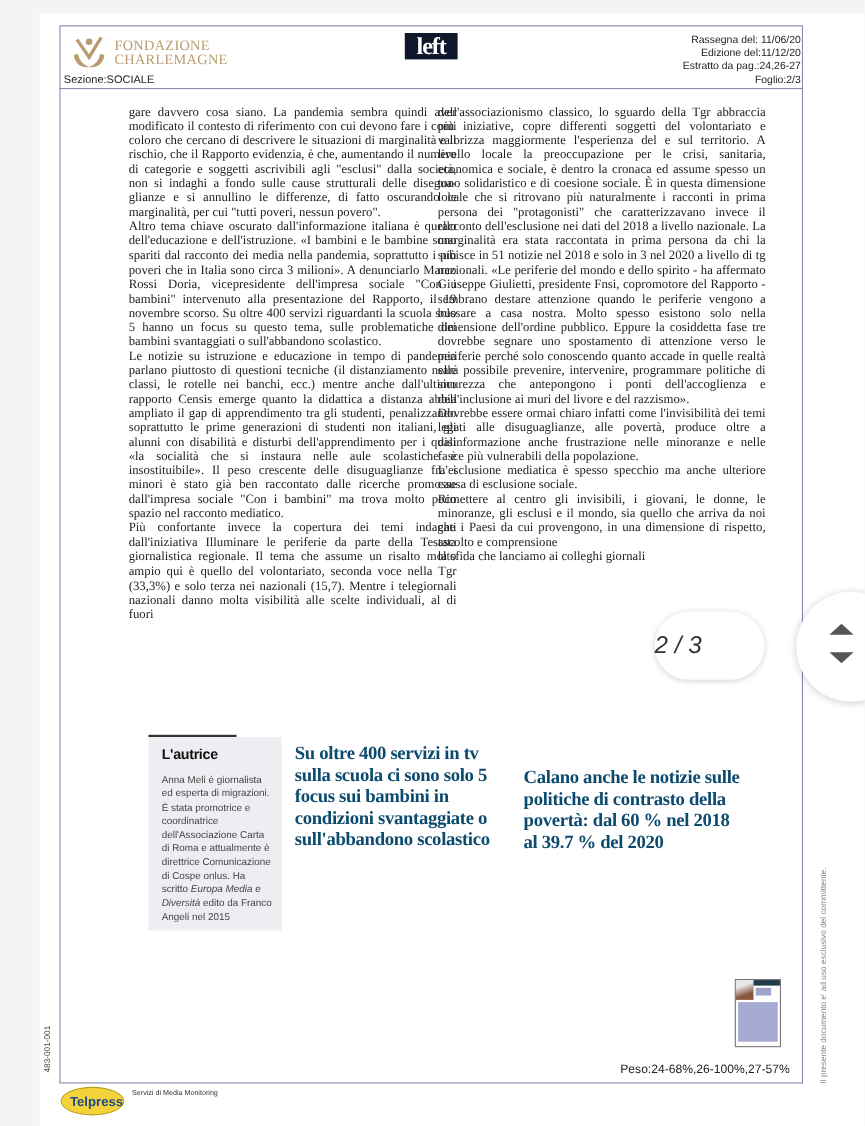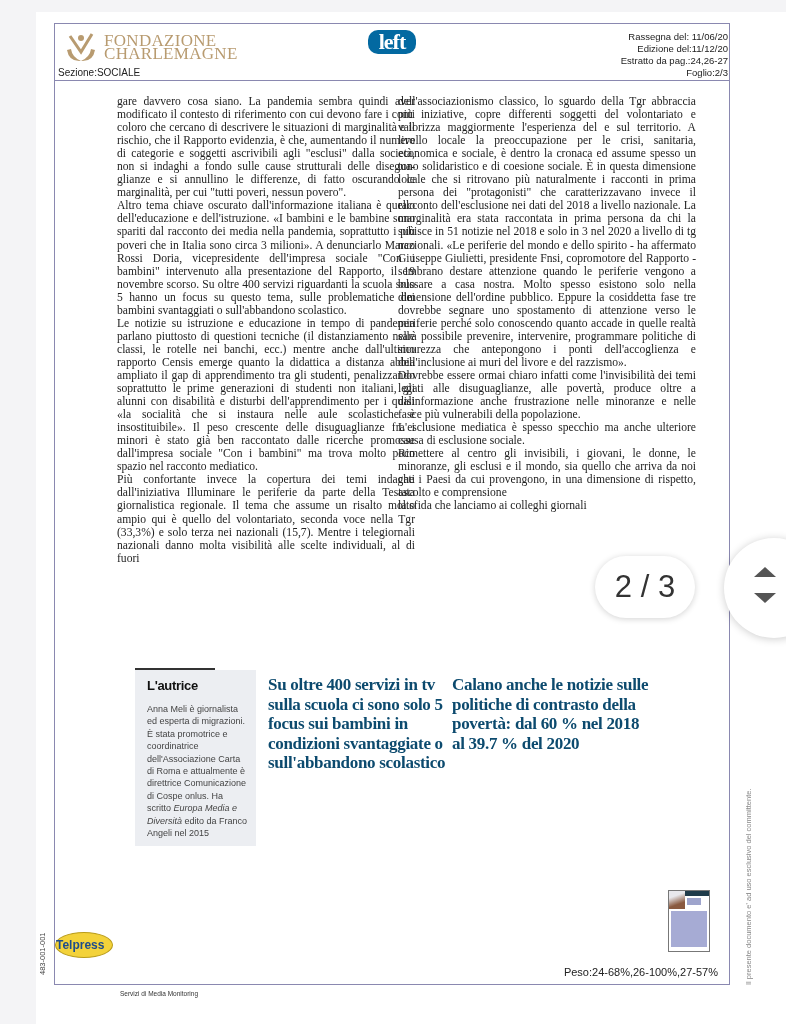--- a/index.html
+++ b/index.html
@@ -2,47 +2,47 @@
 <html><head>
 <meta charset="utf-8">
 <style>
   html, body { margin:0; padding:0; }
   body { width:786px; height:1024px; background:#f4f4f6; position:relative; overflow:hidden; font-family:"Liberation Sans", sans-serif; }
   .sheet { position:absolute; left:36px; top:12px; width:750px; height:1012px; background:#ffffff; }
   .frame { position:absolute; left:54px; top:23px; width:676px; height:962px; border:1px solid #8a88b0; box-sizing:border-box; }
   .hdr-line { position:absolute; left:54px; top:80px; width:676px; height:0; border-top:1px solid #8a88b0; }
   .logo { position:absolute; left:64px; top:30px; display:flex; align-items:center; }
   .logo svg { width:34px; height:34px; }
-  .logo-text { margin-left:6px; font-family:"Liberation Serif", serif; color:#b89b70; font-size:17px; line-height:13px; letter-spacing:0.3px; }
+  .logo-text { margin-left:6px; font-family:"Liberation Serif", serif; color:#b89b70; font-size:13px; line-height:13px; letter-spacing:0.3px; }
   .sezione { position:absolute; left:58px; top:67px; font-size:10px; color:#222; }
-  .left-logo { position:absolute; left:368px; top:30px; width:48px; height:24px; background:#0369a1; color:#fff; font-family:"Liberation Serif", serif; font-weight:bold; font-size:22px; line-height:24px; text-align:center; letter-spacing:-1px;border-radius:10px; }
+  .left-logo { position:absolute; left:368px; top:30px; width:48px; height:24px; background:#0f172a; color:#fff; font-family:"Liberation Serif", serif; font-weight:bold; font-size:22px; line-height:24px; text-align:center; letter-spacing:-1px; }
   .meta { position:absolute; right:58px; top:31px; text-align:right; font-size:9.5px; line-height:12px; color:#222; }
   .col { position:absolute; top:95px; width:298px; font-family:"Liberation Serif", serif; font-size:11.6px; line-height:13.05px; color:#222; text-align:justify; }
   .col p { margin:0; }
   .col-left { left:117px; }
   .col-right { left:398px; }
   .author { position:absolute; left:135px; top:670px; width:121px; height:176px; background:#eceef2; }
   .author-bar { position:absolute; left:135px; top:668px; width:80px; border-top:2px solid #333; }
   .author h3 { margin:8px 0 0 12px; font-family:"Liberation Sans", sans-serif; font-weight:bold; font-size:13px; color:#111; letter-spacing:-0.3px; }
   .author .bio { margin:10px 8px 0 12px; font-size:9px; line-height:12.4px; color:#444; }
   .author .bio i { font-style:italic; }
   .headline { position:absolute; top:675px; font-family:"Liberation Serif", serif; font-weight:bold; font-size:17px; line-height:19.5px; color:#0c4a6e; letter-spacing:-0.3px; }
   .h1 { left:268px; width:200px; }
-  .h2 { left:452px; width:200px; }
+  .h2 { left:476px; width:200px;margin-top:22px; }
   .thumb { position:absolute; left:668px; top:890px; width:40px; height:60px; border:1px solid #777; background:#fff; }
   .thumb .img { position:absolute; left:0; top:0; width:16px; height:18px; background:linear-gradient(160deg,#e8e8ec 30%,#8a5a40 70%); }
   .thumb .band { position:absolute; left:16px; top:0; width:24px; height:5px; background:#1f3b4a; }
   .thumb .t1 { position:absolute; left:18px; top:7px; width:14px; height:7px; background:#9ea4cc; }
   .thumb .body { position:absolute; left:2px; top:20px; width:36px; height:36px; background:#a6abd4; }
   .peso { position:absolute; right:68px; top:966px; font-size:11px; color:#222; }
   .side-id { position:absolute; left:38px; top:975px; transform:rotate(-90deg); transform-origin:left top; font-size:7.5px; color:#444; }
   .side-note { position:absolute; left:744px; top:985px; transform:rotate(-90deg); transform-origin:left top; font-size:7.5px; color:#888; white-space:nowrap; }
-  .telpress { position:absolute; left:55px; top:932px; width:56px; height:24px; background:#f3d23a; border:1px solid #b99c1a; border-radius:50%; color:#1d4c8c; font-weight:bold; font-size:12px; line-height:24px; text-align:left; }
+  .telpress { position:absolute; left:55px; top:988px; width:56px; height:24px; background:#f3d23a; border:1px solid #b99c1a; border-radius:50%; color:#1d4c8c; font-weight:bold; font-size:12px; line-height:24px; text-align:right; }
   .monitoring { position:absolute; left:120px; top:990px; font-size:6.5px; color:#333; }
-  .page-ind { position:absolute; left:595px; top:556px; width:100px; height:62px; background:#fff; border-radius:31px; box-shadow:0 1px 6px rgba(0,0,0,0.18); font-size:31px; color:#333; text-align:center; line-height:62px; }
+  .page-ind { position:absolute; left:595px; top:556px; width:100px; height:62px; background:#fff; border-radius:31px; box-shadow:0 1px 6px rgba(0,0,0,0.18); font-size:22px; color:#333; text-align:left; line-height:62px;font-style:italic; }
   .nav-btn { position:absolute; left:724px; top:538px; width:100px; height:100px; background:#fff; border-radius:50%; box-shadow:0 1px 8px rgba(0,0,0,0.2); }
   .arrow-up { position:absolute; left:30px; top:29px; width:0; height:0; border-left:11px solid transparent; border-right:11px solid transparent; border-bottom:10px solid #555; }
   .arrow-down { position:absolute; left:30px; top:55px; width:0; height:0; border-left:11px solid transparent; border-right:11px solid transparent; border-top:10px solid #555; }
 </style>
 </head>
 <body>
 
 <div class="sheet"></div>
 <div class="frame"></div>
 <div class="hdr-line"></div>

